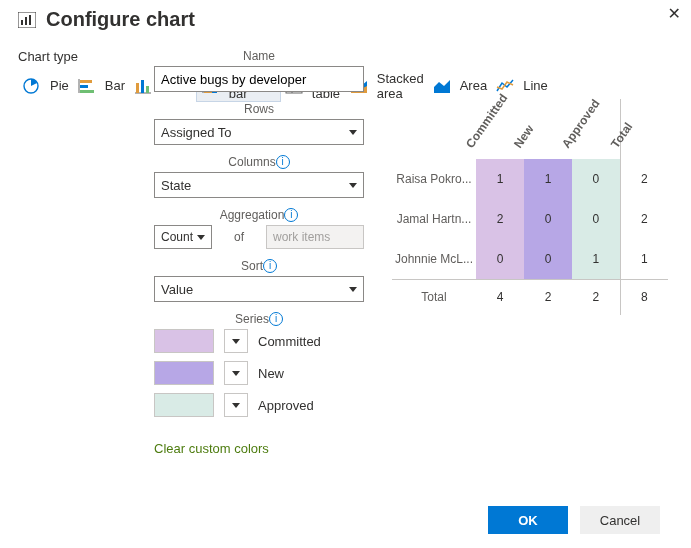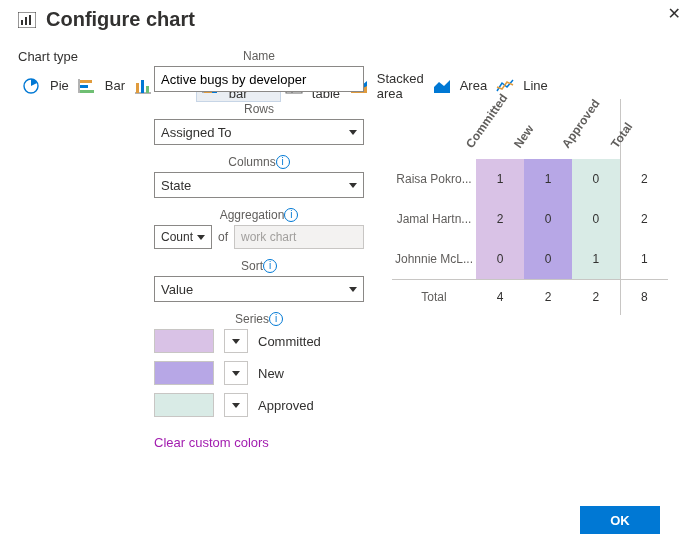--- a/index.html
+++ b/index.html
@@ -27,30 +27,30 @@
   .ct-item.selected { background: #eaeef3; outline:1px solid #c7d5e6; }
   .ct-item .ct-label { font-size: 13px; }
   .ct-icon { width: 20px; height: 18px; display:flex; align-items:center; justify-content:center; }
   .ct-icon svg { width: 20px; height: 18px; }
   .field-label { color:#605e5c; font-size:12px; margin-top:10px; margin-bottom:3px; display:flex; align-items:center; justify-content:center;}
   .field-label .info { width:14px;height:14px;border:1px solid #0078d4;border-radius:50%;color:#0078d4;font-size:10px;line-height:12px;text-align:center;cursor:pointer;}
   input.text-in { width:100%; height:26px; border:1px solid #8a8886; padding:0 6px; font-size:13px; font-family:inherit;}
   .select { display:flex; align-items:center; justify-content:space-between; height:26px; border:1px solid #8a8886; padding:0 6px; background:#fff; cursor:pointer; font-size:13px;}
   .select.small { width:60px; height:24px; font-size:12px; }
   .chev { width:0;height:0;border-left:4px solid transparent;border-right:4px solid transparent;border-top:5px solid #323130;}
-  .agg-row { display:flex; align-items:center; gap:6px;justify-content:center; }
+  .agg-row { display:flex; align-items:center; gap:22px;justify-content:center; }
   .agg-row .of-label { font-size:12px; color:#605e5c; }
   .agg-box2 { flex:1; height:24px; border:1px solid #c8c6c4; background:#f3f2f1; color:#a19f9d; padding:0 6px; display:flex; align-items:center; font-size:12px;}
   .sort-row { display:flex; gap:24px; }
   .sort-row .select { flex:1; }
   .series-item { display:flex; align-items:center; gap:10px; margin-bottom:8px;}
   .swatch { width:60px; height:24px; border:1px solid #c8c6c4; }
   .series-dd { width:24px; height:24px; border:1px solid #c8c6c4; display:flex; align-items:center; justify-content:center; cursor:pointer; background:#fff;}
   .series-label { font-size:13px; }
-  .link { color:#a21caf; cursor:pointer; font-size:13px; margin-top:10px; display:inline-block;}
+  .link { color:#4d7c0f; cursor:pointer; font-size:13px; margin-top:16px; display:inline-block;}
   
   .pv-table { border-collapse:collapse; font-size:12px; }
   .pv-table th.rot { height:60px; vertical-align:bottom; text-align:left; padding:0; }
   .pv-table th.rot > div { transform: rotate(-55deg) translate(6px,-6px); transform-origin:bottom left; width:20px; white-space:nowrap; color:#605e5c;}
   .pv-table td, .pv-table th.rowh { padding:0; text-align:center; }
   .pv-table .rowh { width:84px; text-align:right; padding-right:10px; font-weight:400; color:#605e5c; white-space:nowrap; overflow:hidden; text-overflow:ellipsis; max-width:84px;}
   .pv-table tbody td { width:48px; height:40px; }
   .pv-table tbody tr.total-row td, .pv-table tbody tr.total-row th { border-top:1px solid #c8c6c4; height:36px;}
   .pv-table tbody td.totcol, .pv-table thead th.totcol { border-left:1px solid #c8c6c4; }
   .footer { position:absolute; bottom:14px; right:31px; display:flex; gap:12px;}
@@ -193,21 +193,21 @@
       <span>Aggregation</span>
       <span class="info">i</span>
     </div>
     <div class="agg-row">
       <div class="select small" style="width:58px;">
         <span>Count</span>
         <span class="chev"></span>
       </div>
       <span class="of-label">of</span>
       <div class="agg-box2">
-          <span>work chart</span>
+          <span>work items</span>
         </div>
     </div>
 
     <div class="field-label">
       <span>Sort</span>
       <span class="info">i</span>
     </div>
     <div class="sort-row">
       <div class="select">
         <span>Value</span>
@@ -293,13 +293,14 @@
             <td class="">2</td>
             <td class="totcol">8</td>
           </tr>
         </tbody>
     </table>
   </div>
 </div>
 
 <div class="footer">
   <button class="btn primary">OK</button>
+  <button class="btn secondary">Cancel</button>
 </div>
 
 </body></html>

